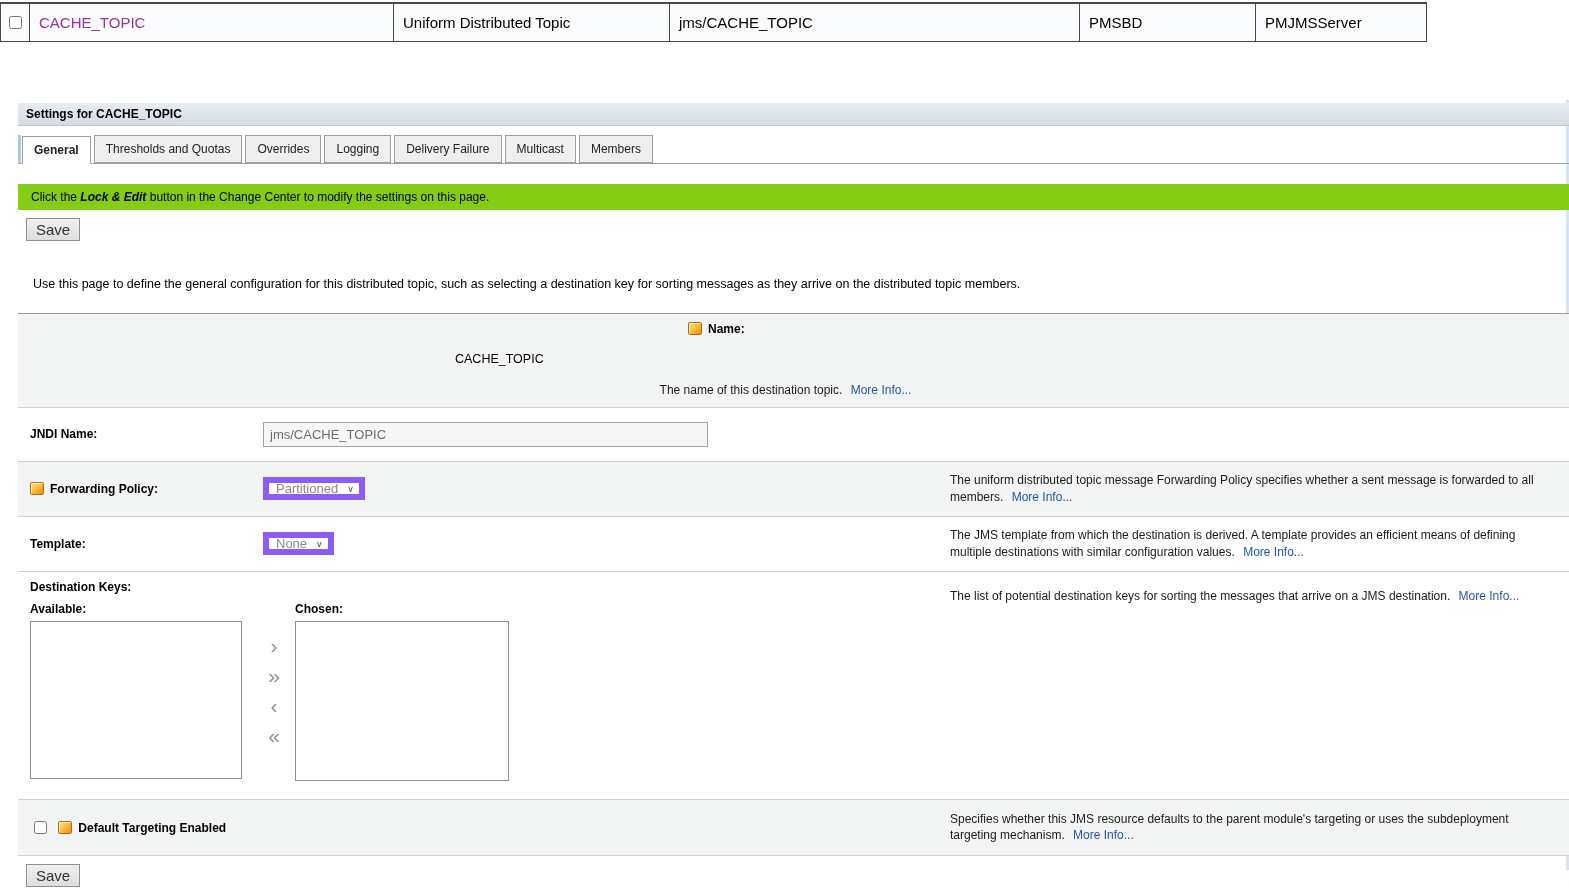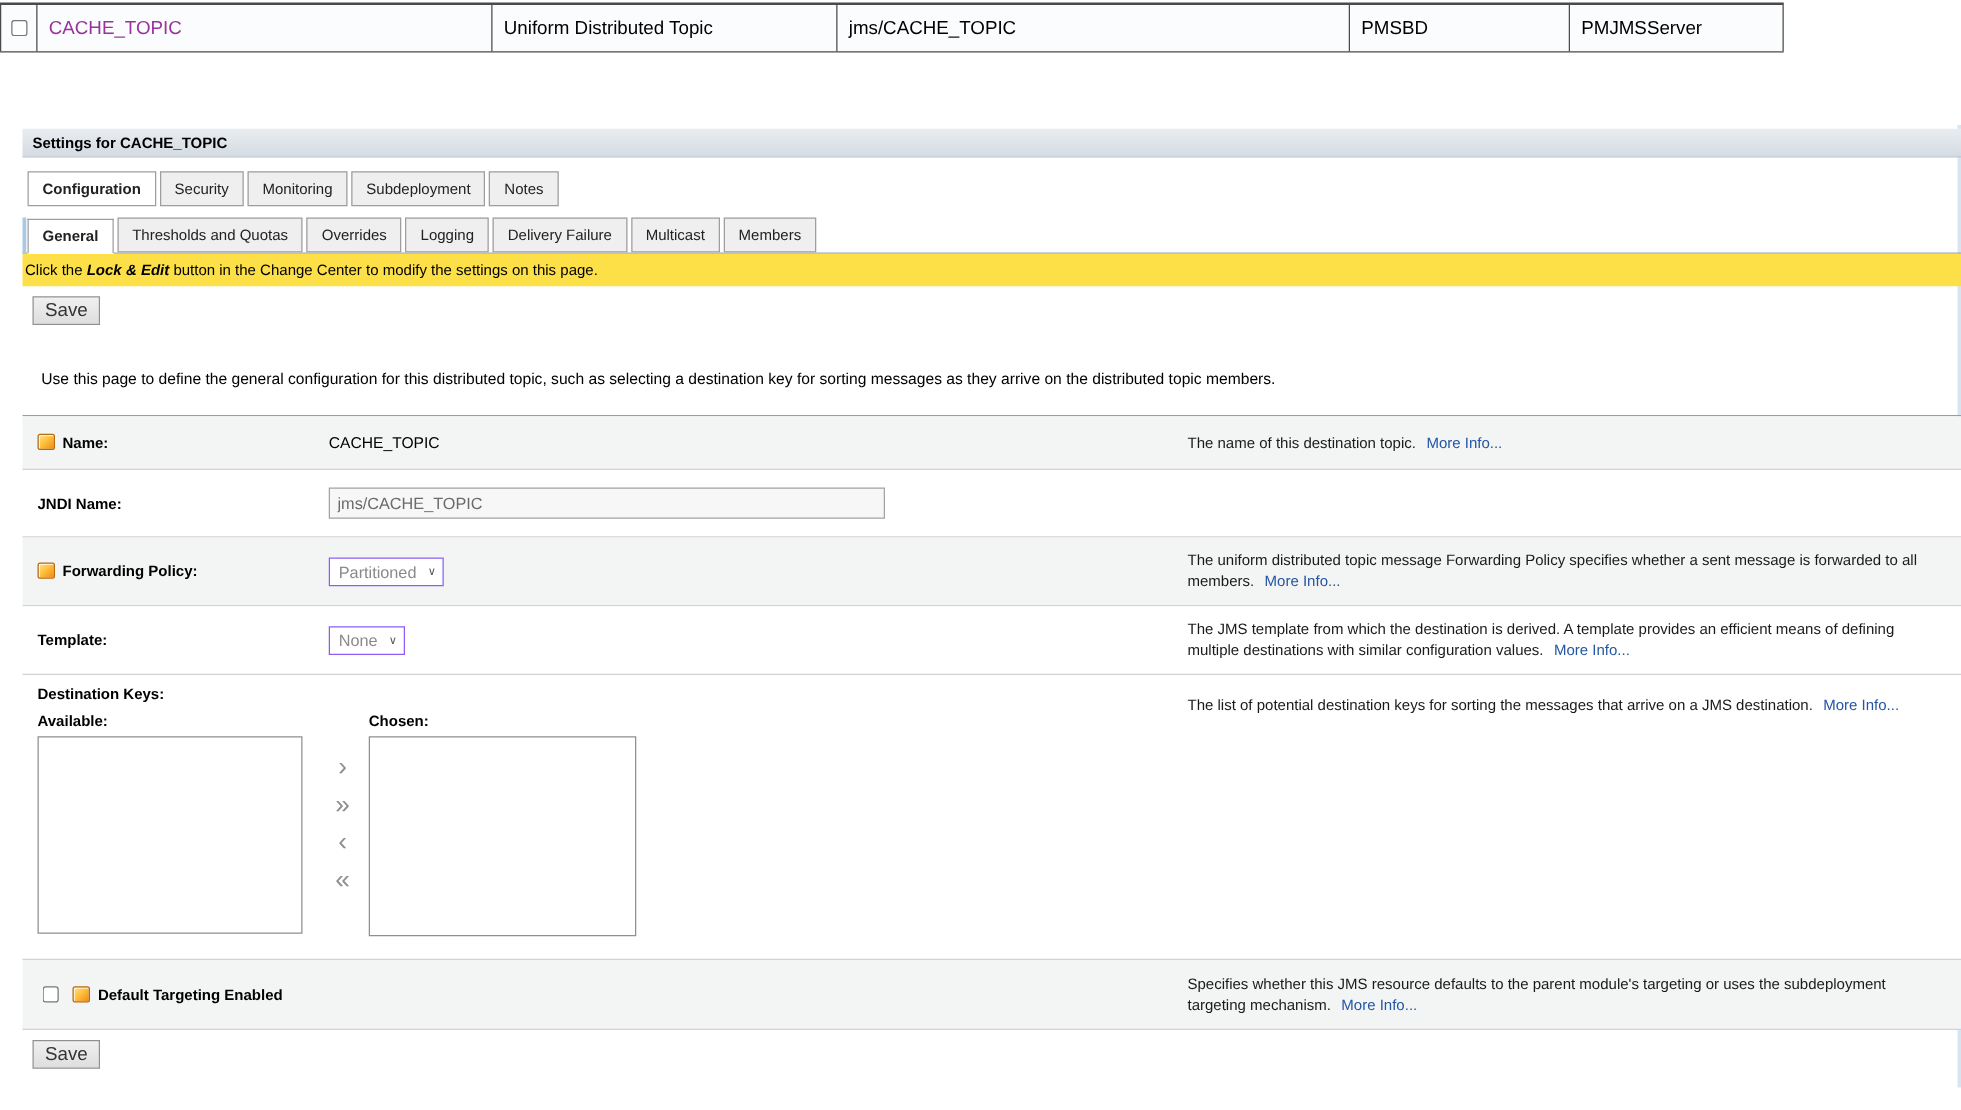--- a/index.html
+++ b/index.html
@@ -45,22 +45,22 @@
   }
   .tab.active { background:#fff; font-weight:bold; }
 
   .subtabs {
     margin-top:9px; padding-left:1px; display:flex; gap:3px; align-items:flex-end;
     border-bottom:1px solid #98a3b3; border-left:3px solid #aac9e4;
   }
   .subtabs .tab.active { margin-bottom:-1px; border-bottom:1px solid #fff; position:relative; }
 
   .notice-bar {
-    margin-top:0; background:#fde047; height:26px; line-height:26px;
-    padding-left:2px; font-size:12px;
+    margin-top:20px; background:#84cc16; height:26px; line-height:26px;
+    padding-left:13px; font-size:12px;
   }
   .notice-bar .em { font-weight:bold; font-style:italic; }
 
   .btn-row { margin-top:8px; padding-left:8px; }
   .btn {
     font-family:inherit; font-size:15px; color:#333;
     background:linear-gradient(#f0f0f0,#dedede); border:1px solid #909090;
     padding:2px 9px; cursor:default;
   }
 
@@ -68,42 +68,42 @@
 
   
   .form { margin-top:22px; border-top:1px solid #9c9c9c; }
   .frow { display:flex; align-items:center; border-bottom:1px solid #d2d2d2; background:#fff; }
   .frow.alt { background:#f3f4f4; }
   .col-label { width:235px; flex-shrink:0; padding:8px 4px 8px 12px; font-weight:bold; }
   .col-value { width:697px; flex-shrink:0; padding:8px 4px 8px 10px; }
   .col-help  { flex:1; padding:8px 16px 8px 0; line-height:1.4; color:#1a1a1a; }
   .more-info { color:#2456a4; cursor:pointer; margin-left:5px; white-space:nowrap; }
 
-  .frow-name { min-height:43px; }
+  .frow-name { min-height:43px;flex-direction:column; }
   .frow-jndi { min-height:54px; }
   .frow-fwd  { min-height:55px; }
   .frow-tpl  { min-height:55px; }
   .frow-dk   { min-height:228px; align-items:flex-start; }
   .frow-dt   { min-height:56px; }
 
   .attr-icon {
     display:inline-block; width:14px; height:13px; margin-right:6px; vertical-align:-2px;
     background:linear-gradient(135deg,#ffe08a 0%,#ffc23d 45%,#ef8a1a 100%);
     border:1px solid #b86a10; border-radius:2px;
     box-shadow:inset 1px 1px 0 rgba(255,255,255,.7);
   }
 
   .value-text { font-size:12.5px; }
   .text-input {
     width:445px; height:25px; border:1px solid #a3a3a3; background:#f7f7f7;
     color:#6b6b6b; font-size:13px; padding:2px 6px; font-family:inherit;
   }
   .fake-select {
     display:inline-flex; align-items:center; gap:9px; height:23px;
-    border:1px solid #8b5cf6; background:#fff; color:#8a8a8a;
+    border:6px solid #8b5cf6; background:#fff; color:#8a8a8a;
     font-size:13px; padding:1px 5px 1px 7px; cursor:default;
   }
   .fake-select .chev { font-size:9px; color:#555; }
 
   
   .dk-sub-label { font-weight:bold; margin:8px 0 5px 0; }
   .listbox { border:1px solid #8f8f8f; background:#fff; }
   .listbox.available { width:212px; height:158px; }
   .listbox.chosen { width:214px; height:160px; }
   .dk-value { display:flex; }
@@ -146,27 +146,20 @@
   <div class="tcell c-sub">PMSBD</div>
   <div class="tcell c-server">PMJMSServer</div>
 </div>
 
 <div class="right-strip"></div>
 
 <div class="panel">
 
   <div class="panel-title">Settings for CACHE_TOPIC</div>
 
-  <div class="tabs">
-    <div class="tab active">Configuration</div>
-    <div class="tab">Security</div>
-    <div class="tab">Monitoring</div>
-    <div class="tab">Subdeployment</div>
-    <div class="tab">Notes</div>
-  </div>
 
   <div class="subtabs">
     <div class="tab active">General</div>
     <div class="tab">Thresholds and Quotas</div>
     <div class="tab">Overrides</div>
     <div class="tab">Logging</div>
     <div class="tab">Delivery Failure</div>
     <div class="tab">Multicast</div>
     <div class="tab">Members</div>
   </div>

